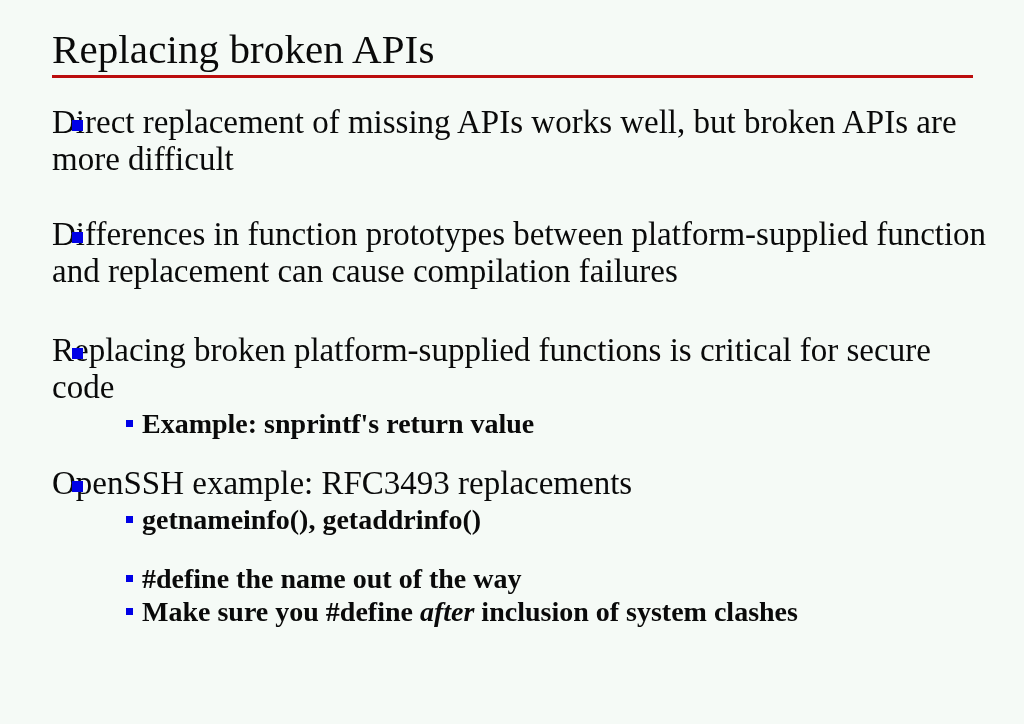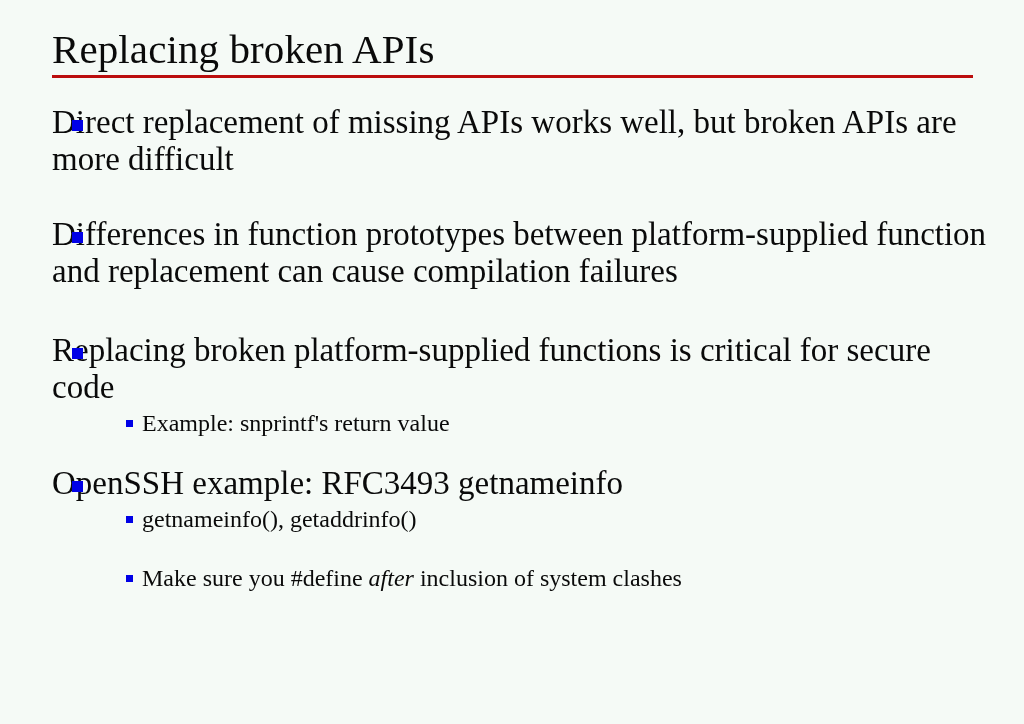--- a/index.html
+++ b/index.html
@@ -90,24 +90,24 @@
   .l2 .marker {
     position: absolute;
     left: 126px;
     top: 12px;
     width: 7px;
     height: 7px;
     background: #0000e6;
   }
   .l2 .text {
     font-family: "Liberation Serif", "DejaVu Serif", serif;
-    font-size: 24px;
+    font-size: 28px;
     line-height: 31px;
     color: #0a0a0a;
-    font-weight: 400;
+    font-weight: 700;
   }
   .l2 .text i {
     font-style: italic;
     text-align: center;
   }
 
   
   .block-1 { margin-bottom: 38px; }
   .block-2 { margin-bottom: 42px; }
   .block-3 { margin-bottom: 26px; }
@@ -146,31 +146,32 @@
       </div>
       <div class="l2">
         <span class="marker"></span>
         <span class="text">Example: snprintf's return value</span>
       </div>
     </div>
 
     <div class="block block-4">
       <div class="l1">
         <span class="marker"></span>
-        <span class="text">OpenSSH example: RFC3493 getnameinfo</span>
+        <span class="text">OpenSSH example: RFC3493 replacements</span>
       </div>
       <div class="l2">
         <span class="marker"></span>
         <span class="text">getnameinfo(), getaddrinfo()</span>
       </div>
     </div>
 
     <div class="block block-5">
       <div class="l2">
         <span class="marker"></span>
+        <span class="text">#define the name out of the way</span>
       </div>
       <div class="l2">
         <span class="marker"></span>
         <span class="text"><span>Make sure you #define </span><i>after</i><span> inclusion of system clashes</span></span>
       </div>
     </div>
 
   </div>
 </div>
 

